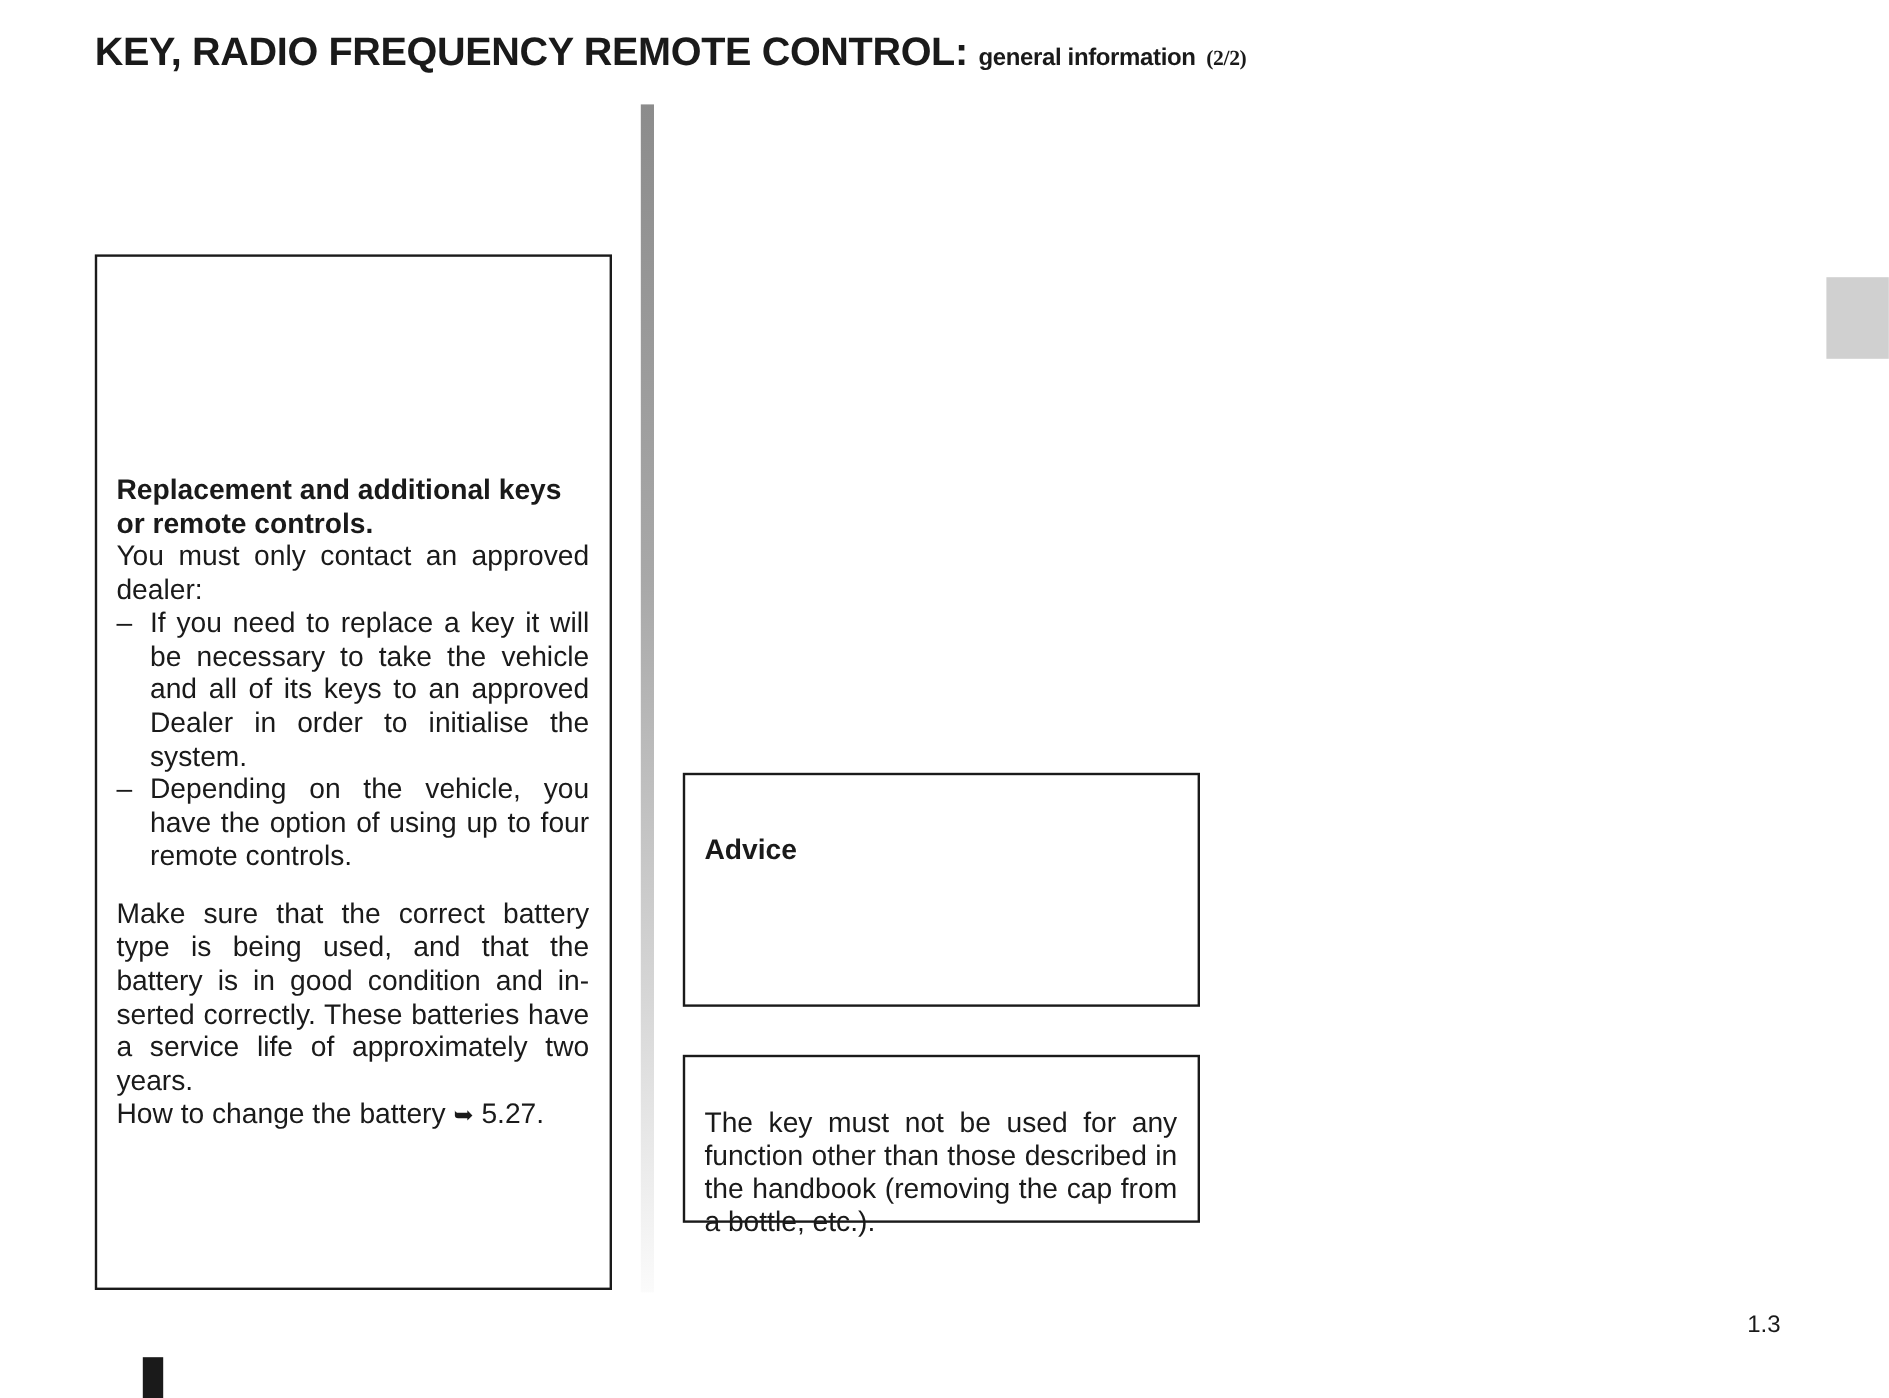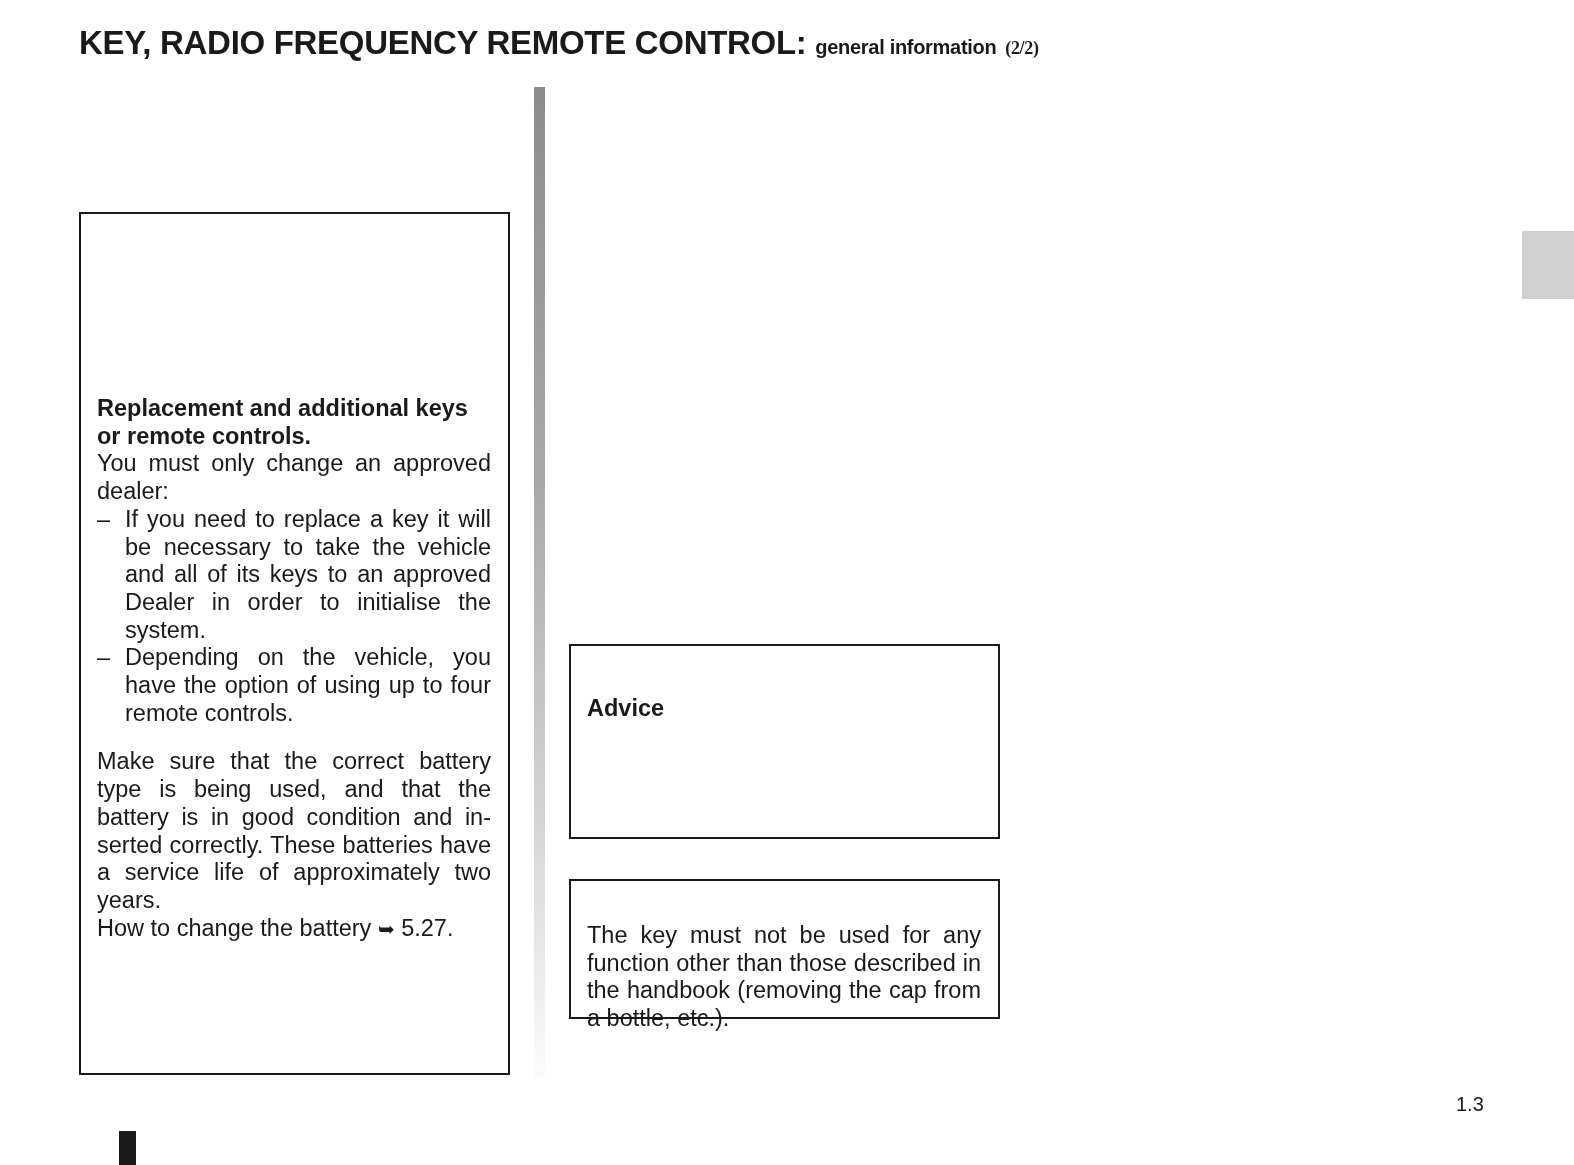--- a/index.html
+++ b/index.html
@@ -36,21 +36,21 @@
   <span class="sub">general information</span>
   <span class="pg">(2/2)</span>
 </div>
 
 <div class="divider"></div>
 <div class="tab-marker"></div>
 
 <div class="box box-left">
   <div class="inner-left txt">
     <div class="heading">Replacement and additional keys or remote controls.</div>
-    <div class="para">You must only change an approved dealer:</div>
+    <div class="para">You must only contact an approved dealer:</div>
     <ul class="bullets">
       <li>
         <span class="dash">–</span>
         <span>If you need to replace a key it will be necessary to take the vehicle and all of its keys to an approved Dealer in order to initialise the system.</span>
       </li>
       <li>
         <span class="dash">–</span>
         <span>Depending on the vehicle, you have the option of using up to four remote controls.</span>
       </li>
     </ul>

